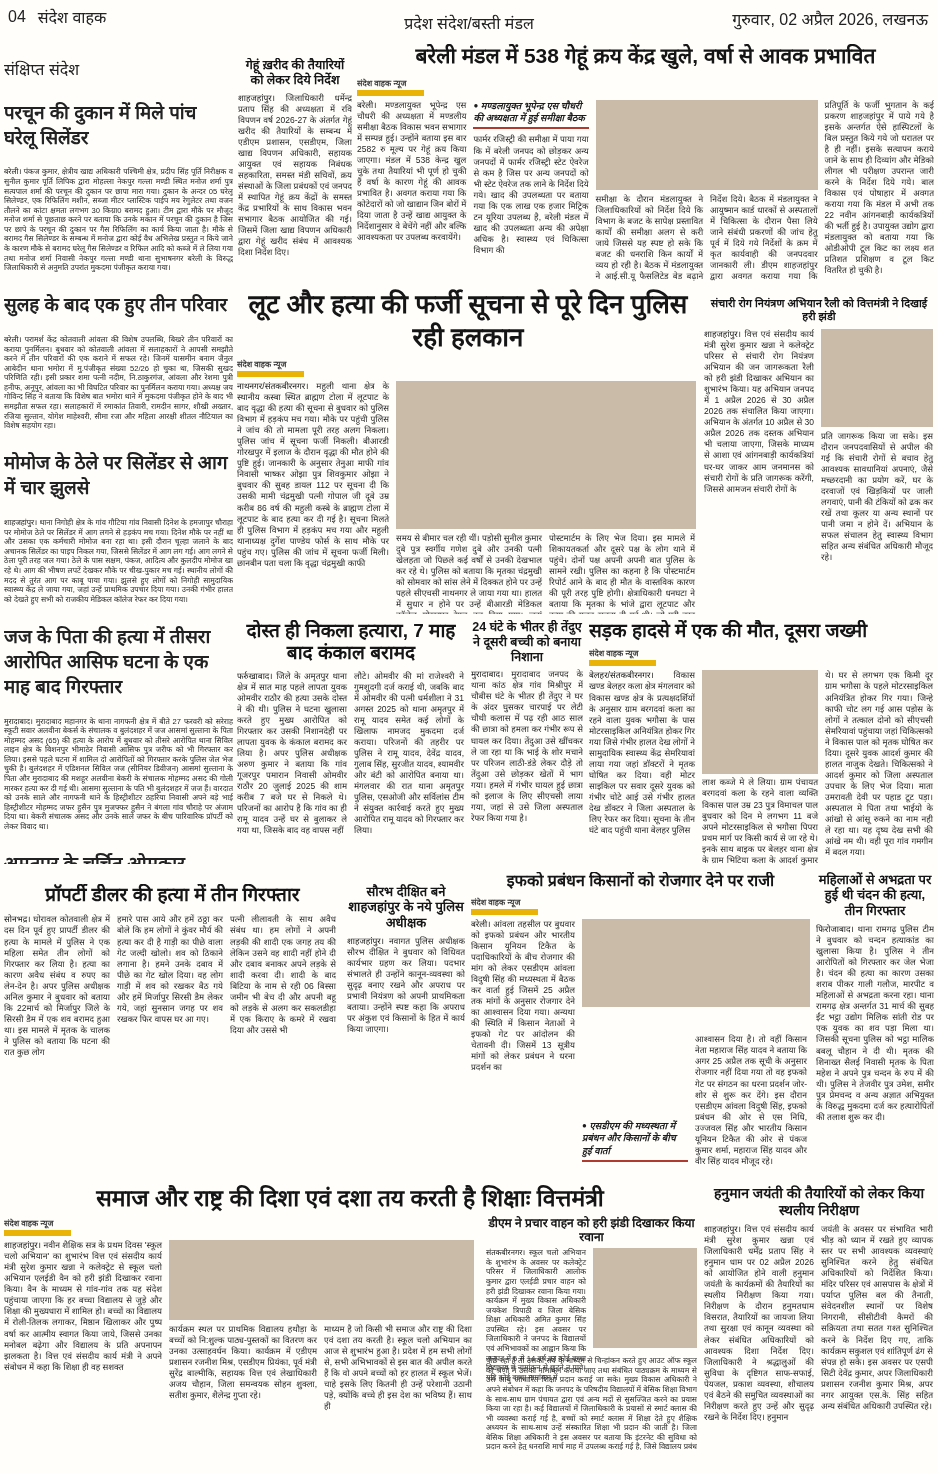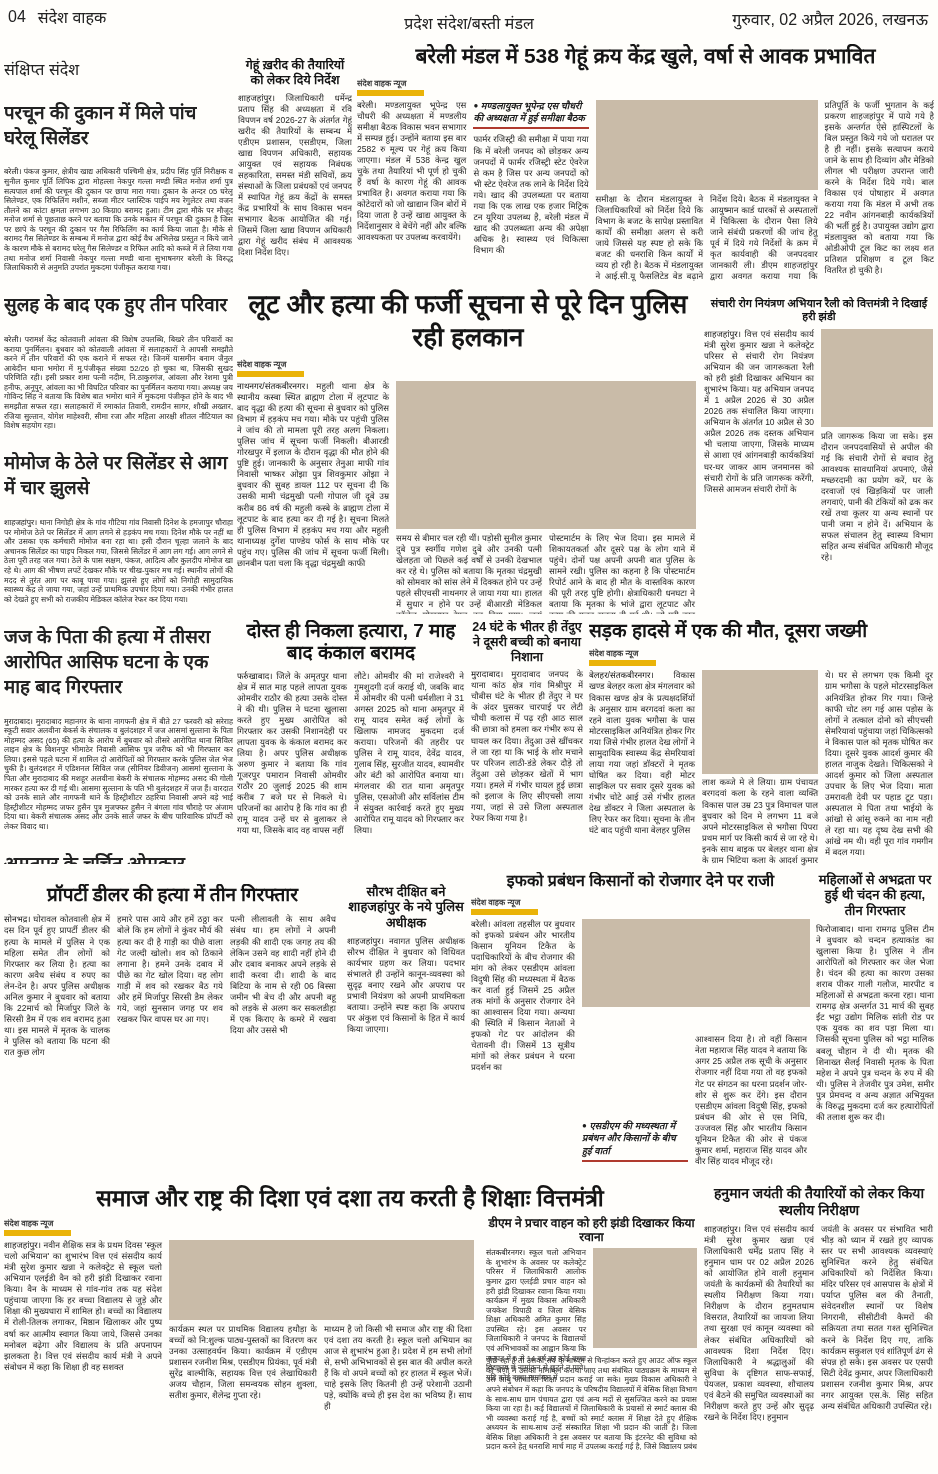--- a/index.html
+++ b/index.html
@@ -184,21 +184,21 @@
       <p class="body-txt" style="width:106px;"><span class="place">बेलहर/संतकबीरनगर।</span> <span>विकास खण्ड बेलहर कला क्षेत्र मंगलवार को विकास खण्ड क्षेत्र के प्रत्यक्षदर्शियों के अनुसार ग्राम बरगदवां कला का रहने वाला युवक भगौसा के पास मोटरसाइकिल अनियंत्रित होकर गिर गया जिसे गंभीर हालत देख लोगों ने सामुदायिक स्वास्थ्य केंद्र सेमरियावां लाया गया जहां डॉक्टरों ने मृतक घोषित कर दिया। वही मोटर साइकिल पर सवार दूसरे युवक को गंभीर चोटे आई उसे गंभीर हालत देख डॉक्टर ने जिला अस्पताल के लिए रेफर कर दिया। सूचना के तीन घंटे बाद पहुंची थाना बेलहर पुलिस</span></p>
       <div style="width:116px;">
         <div class="photo ph-portrait" style="width:116px;height:104px;"></div>
         <p class="body-txt" style="margin-top:3px;">लाश कब्जे मे ले लिया। ग्राम पंचायत बरगदवां कला के रहने वाला व्यक्ति विकास पाल उम्र 23 पुत्र विमाचल पाल बुधवार को दिन मे लगभग 11 बजे अपने मोटरसाइकिल से भगौसा पिपरा प्रथम मार्ग पर किसी कार्य से जा रहे थे। इनके साथ बाइक पर बेलहर थाना क्षेत्र के ग्राम भिटिया कला के आदर्श कुमार 23 वर्ष पुत्र श्रीराम बिलास बाइक पर पीछे बैठे</p>
       </div>
       <p class="body-txt" style="width:108px;">थे। घर से लगभग एक किमी दूर ग्राम भगौसा के पहले मोटरसाइकिल अनियंत्रित होकर गिर गया। जिन्हे काफी चोट लग गई आस पड़ोस के लोगों ने तत्काल दोनो को सीएचसी सेमरियावां पहुंचाया जहां चिकित्सको ने विकास पाल को मृतक घोषित कर दिया। दूसरे युवक आदर्श कुमार की हालत नाजुक देखते। चिकित्सको ने आदर्श कुमार को जिला अस्पताल उपचार के लिए भेज दिया। माता उमरावती देवी पर पहाड टूट पड़ा। अस्पताल मे पिता तथा भाईयो के आंखो से आंसू रुकने का नाम नही ले रहा था। यह दृष्य देख सभी की आंखे नम थी। वही पूरा गांव गमगीन में बदल गया।</p>
     </div>
   </div>
 
   <div class="art" style="left:4px;top:884px;width:337px;height:292px;">
-    <h1 class="hl nowrap" style="font-size:19px;font-family:Liberation Serif, serif;">प्रॉपर्टी डीलर की हत्या में तीन गिरफ्तार</h1>
+    <h1 class="hl nowrap" style="font-size:19px;">प्रॉपर्टी डीलर की हत्या में तीन गिरफ्तार</h1>
     <div class="cols" style="margin-top:8px;height:252px;">
       <p class="body-txt" style="width:106px;"><span class="place">सोनभद्र।</span> <span>घोरावल कोतवाली क्षेत्र में दस दिन पूर्व हुए प्रापर्टी डीलर की हत्या के मामले में पुलिस ने एक महिला समेत तीन लोगों को गिरफ्तार कर लिया है। हत्या का कारण अवैध संबंध व रुपए का लेन-देन है। अपर पुलिस अधीक्षक अनिल कुमार ने बुधवार को बताया कि 22मार्च को मिर्जापुर जिले के सिरसी डैम में एक शव बरामद हुआ था। इस मामले में मृतक के चालक ने पुलिस को बताया कि घटना की रात कुछ लोग</span></p>
       <p class="body-txt" style="width:106px;">हमारे पास आये और हमें ठठ्ठा कर बोले कि हम लोगों ने कुंवर मौर्य की हत्या कर दी है गाड़ी का पीछे वाला गेट जल्दी खोलो। शव को ठिकाने लगाना है। हमने उनके दबाव में पीछे का गेट खोल दिया। वह लोग गाड़ी में शव को रखकर बैठ गये और हमें मिर्जापुर सिरसी डैम लेकर गये, जहां सुनसान जगह पर शव रखकर फिर वापस घर आ गए।</p>
       <p class="body-txt" style="width:106px;">पत्नी लीलावती के साथ अवैध संबंध था। हम लोगों ने अपनी लड़की की शादी एक जगह तय की लेकिन उसने वह शादी नहीं होने दी और दबाव बनाकर अपने लड़के से शादी करवा दी। शादी के बाद बिटिया के नाम से रही 06 बिस्सा जमीन भी बेच दी और अपनी बहू को लड़के से अलग कर सकलडीहा में एक किराए के कमरे में रखवा दिया और उससे भी</p>
     </div>
   </div>
 
   <div class="art" style="left:347px;top:884px;width:118px;height:292px;">
     <h2 class="hl" style="font-size:13px;">सौरभ दीक्षित बने शाहजहांपुर के नये पुलिस अधीक्षक</h2>
     <p class="body-txt" style="margin-top:6px;"><span class="place">शाहजहांपुर।</span> <span>नवागत पुलिस अधीक्षक सौरभ दीक्षित ने बुधवार को विधिवत कार्यभार ग्रहण कर लिया। पदभार संभालते ही उन्होंने कानून-व्यवस्था को सुदृढ़ बनाए रखने और अपराध पर प्रभावी नियंत्रण को अपनी प्राथमिकता बताया। उन्होंने स्पष्ट कहा कि अपराध पर अंकुश एवं किसानों के हित में कार्य किया जाएगा।</span></p>

